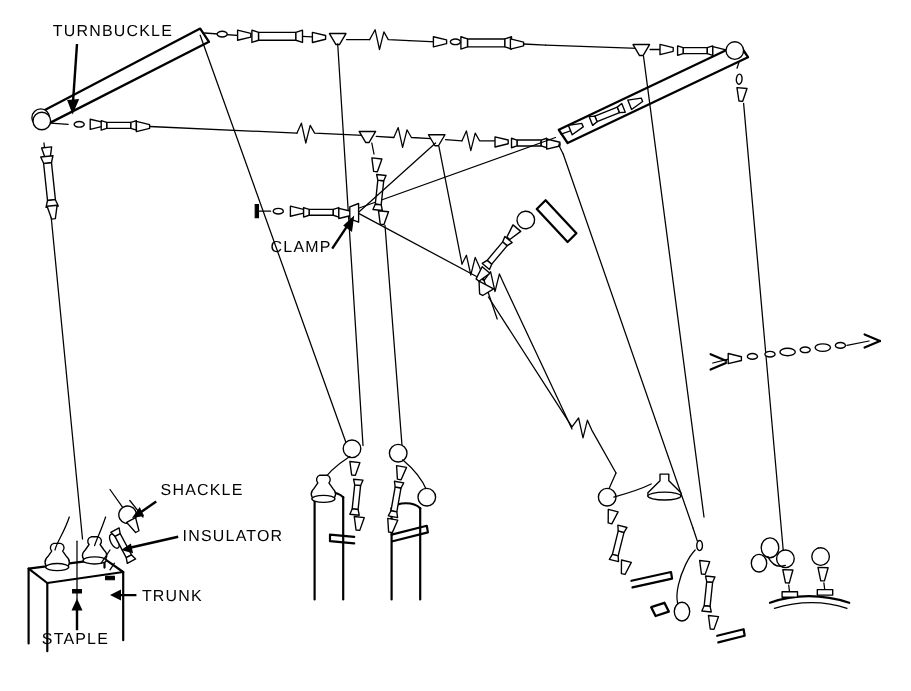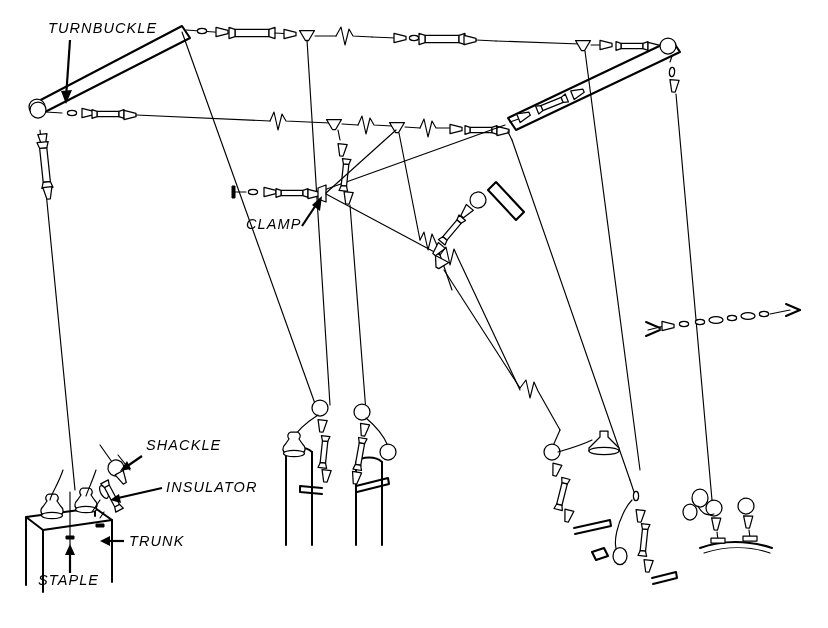--- a/index.html
+++ b/index.html
@@ -8,21 +8,20 @@
     padding: 0;
     background: #ffffff;
   }
   #diagram-root {
     position: relative;
     width: 828px;
     height: 628px;
     background: #ffffff;
     font-family: "Liberation Sans", sans-serif;
     overflow: hidden;
-    font-style: italic;
   }
   svg#drawing {
     position: absolute;
     top: 0;
     left: 0;
     width: 828px;
     height: 628px;
     display: block;
   }
   .wire {

